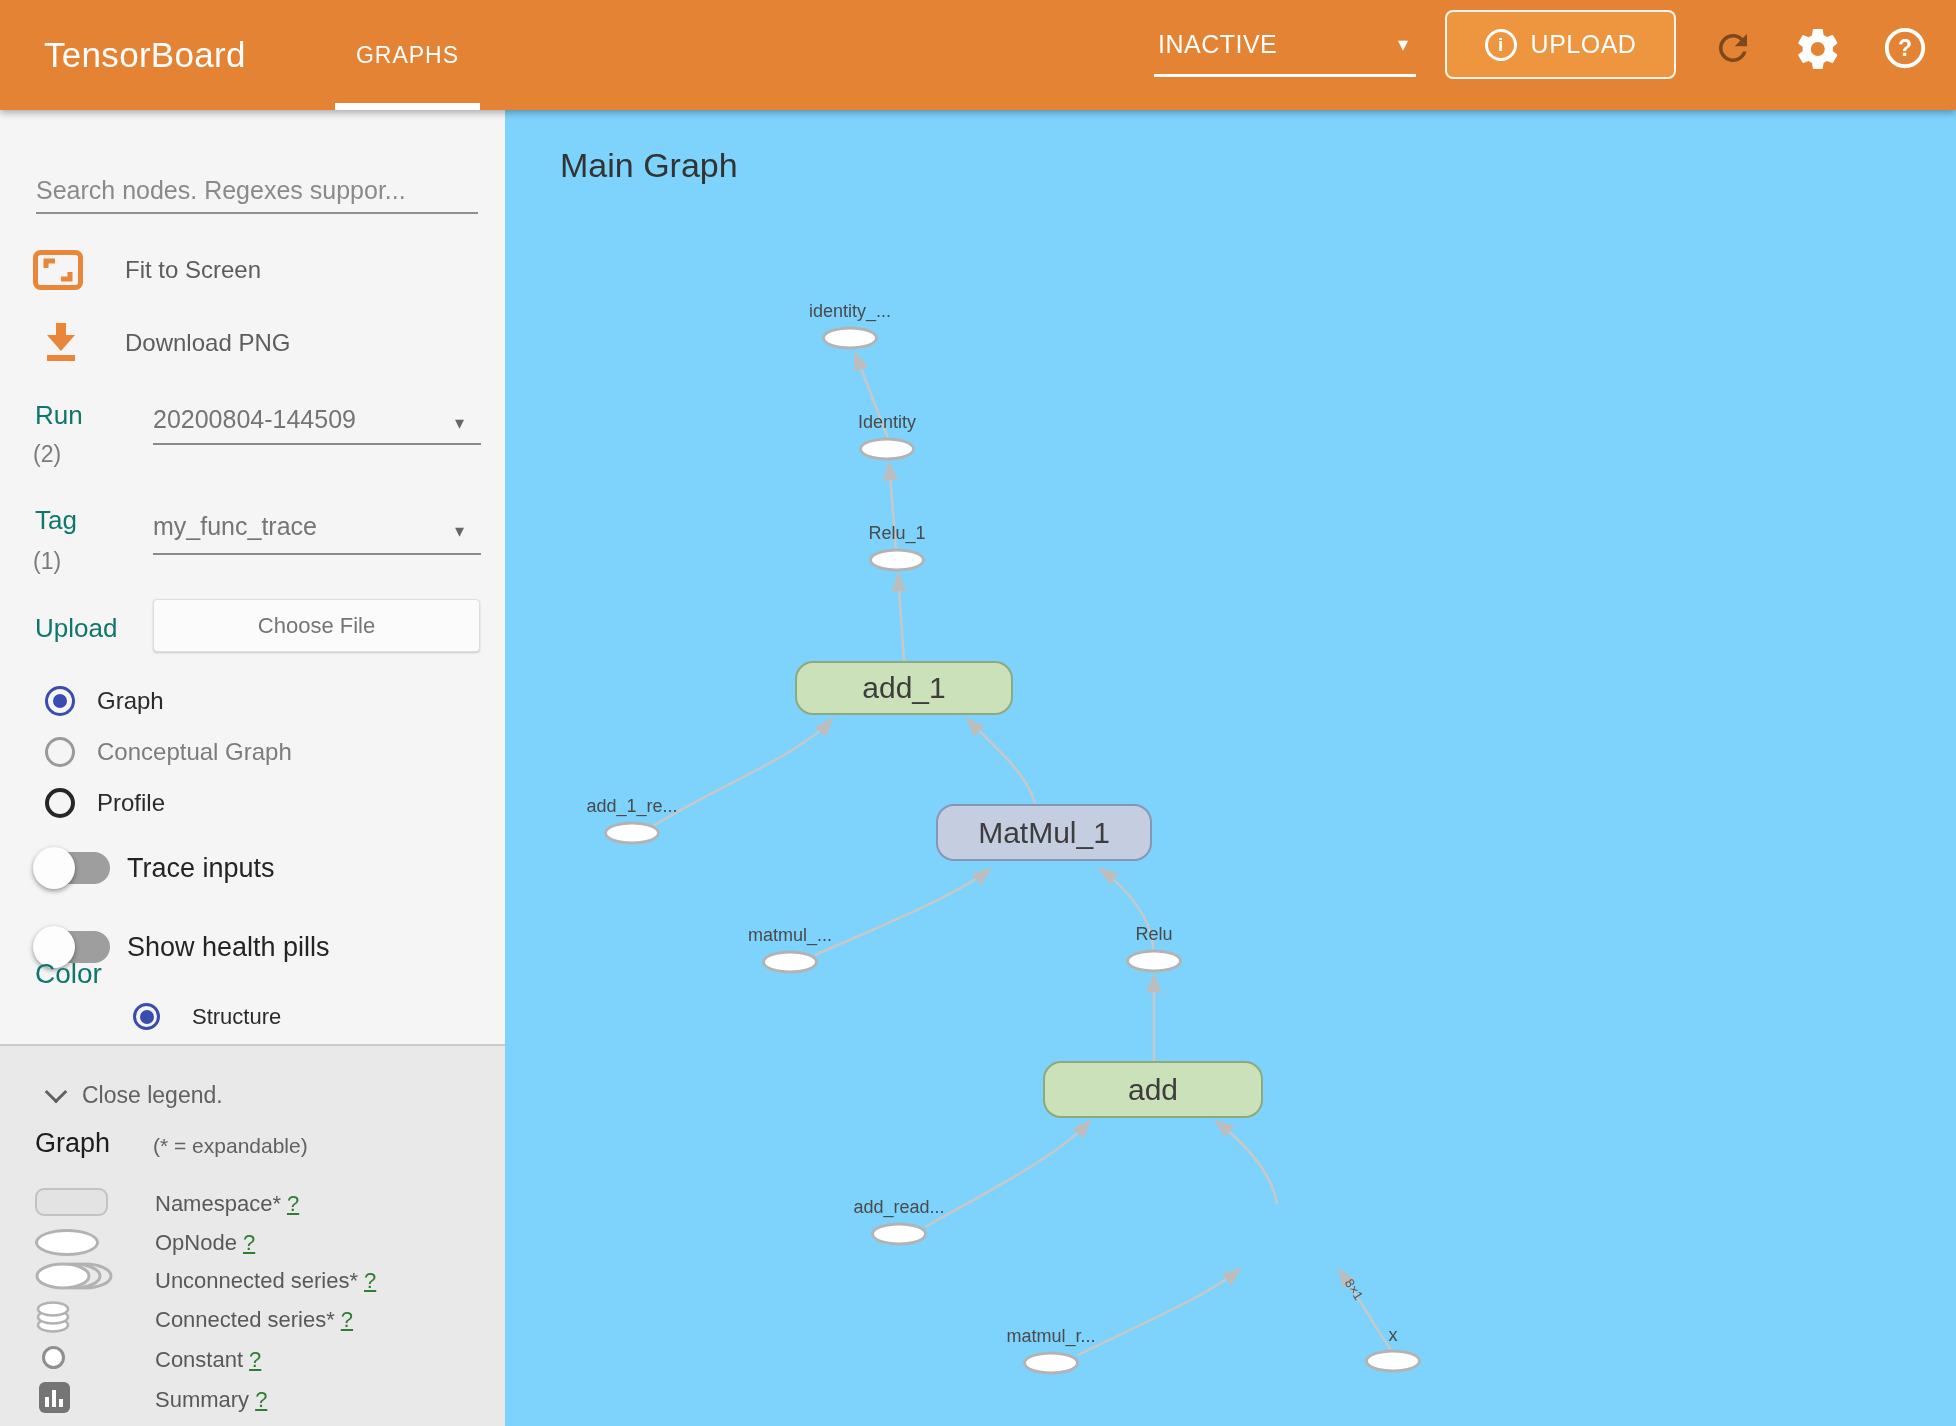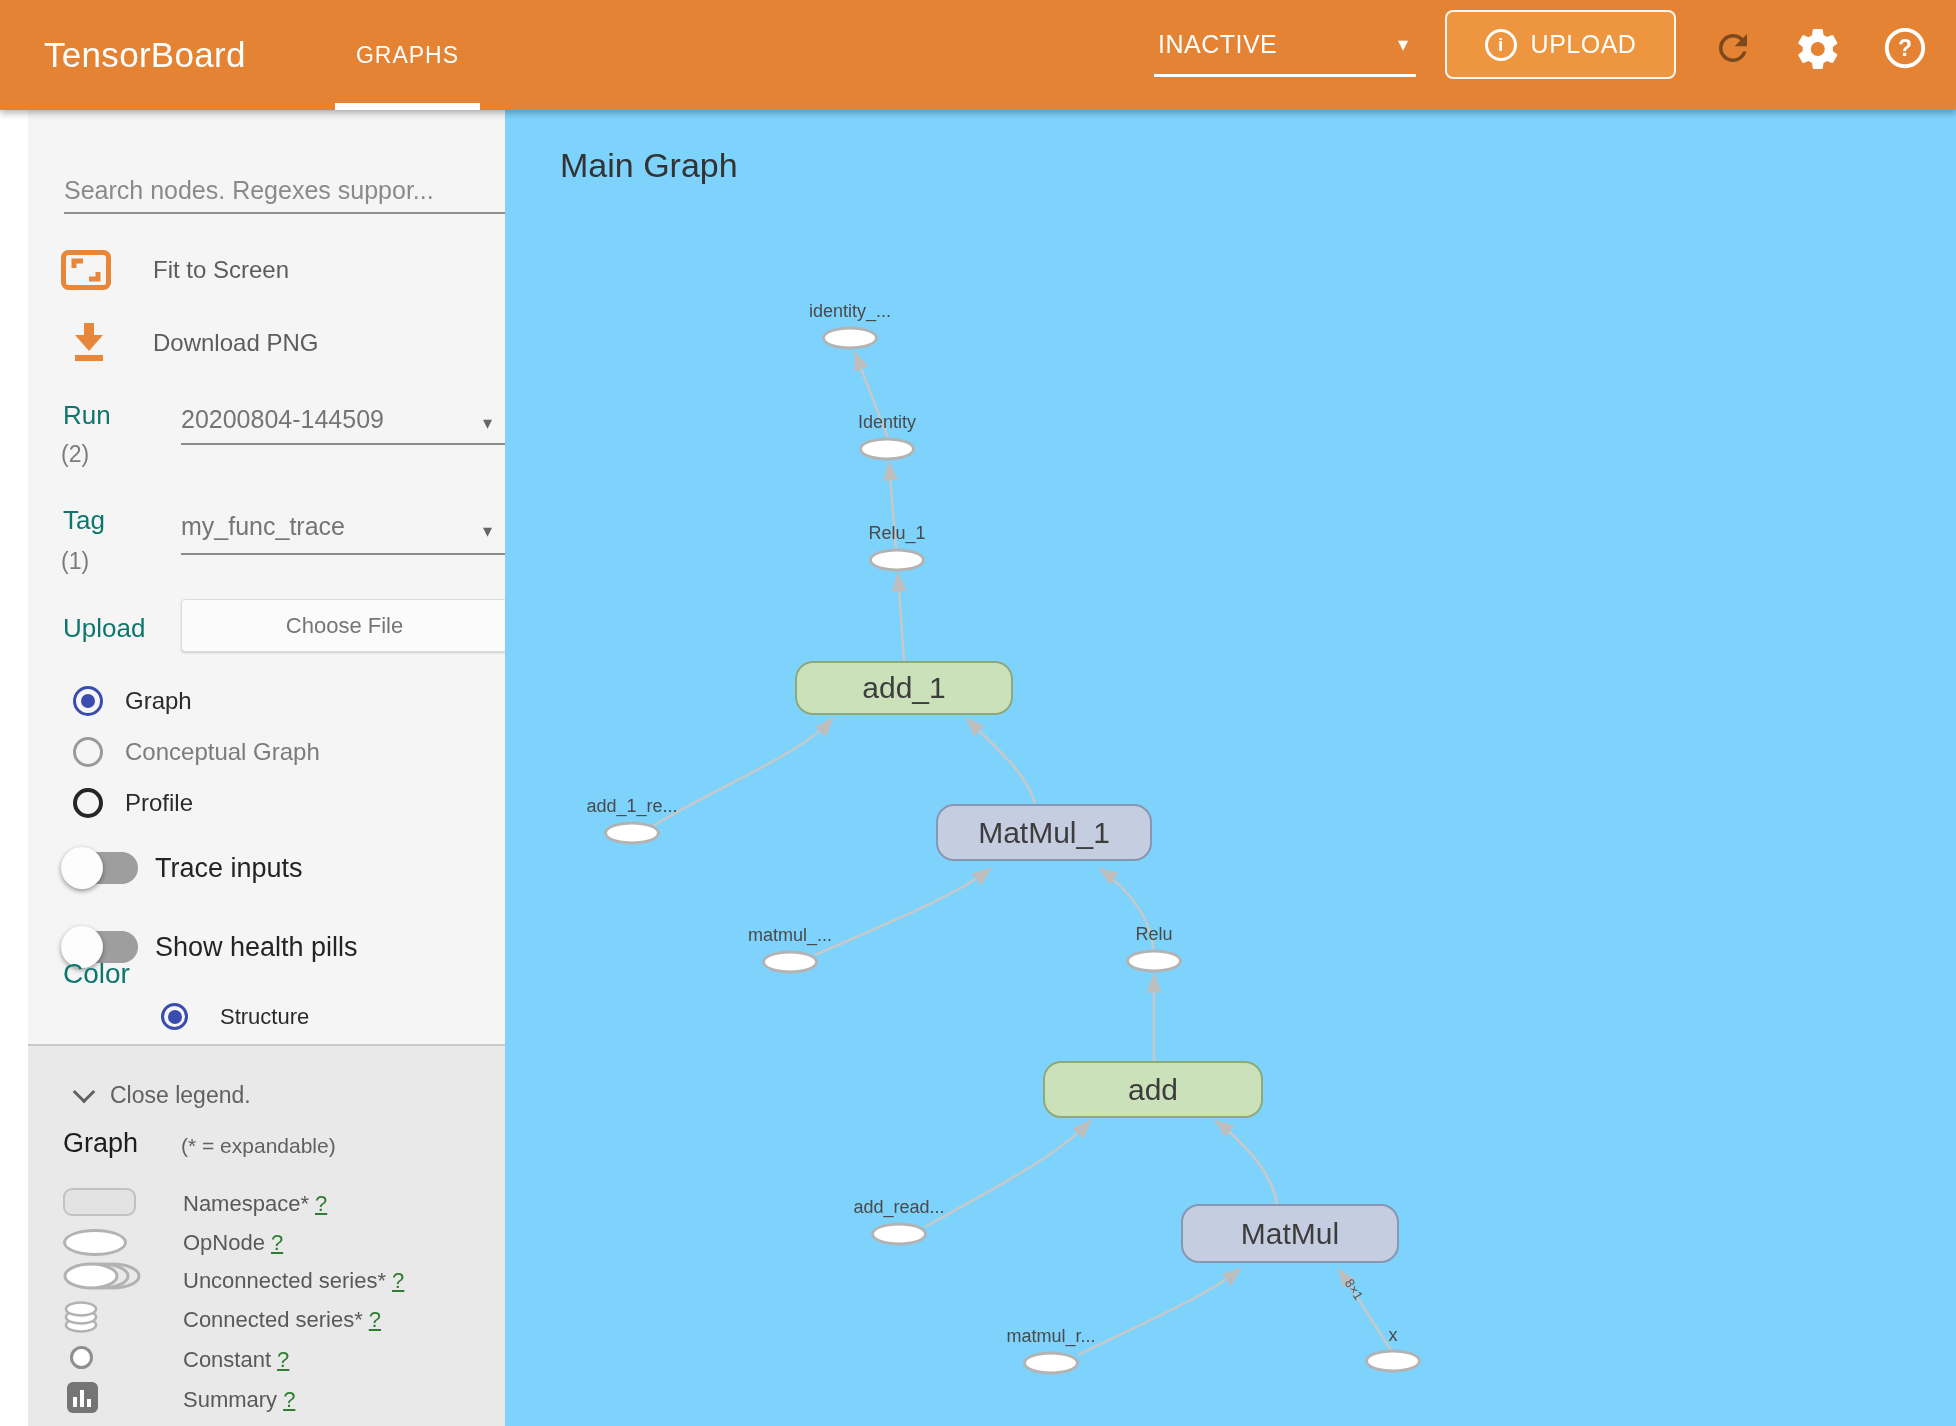--- a/index.html
+++ b/index.html
@@ -25,21 +25,21 @@
   .upload-btn { position:absolute; left:1445px; top:10px; width:231px; height:69px;
     background:#ee9540; border:2px solid rgba(255,255,255,0.9); border-radius:8px;
     display:flex; align-items:center; justify-content:center; gap:14px; cursor:pointer; }
   .info-circle { width:32px; height:32px; border:3px solid #fff; border-radius:50%;
     color:#fff; font-size:19px; font-weight:bold; display:flex; align-items:center;
     justify-content:center; font-style:normal; }
   .upload-label { color:#fff; font-size:25px; font-weight:500; letter-spacing:.5px; }
   .hdr-icon { position:absolute; cursor:pointer; }
 
   
-  .sidebar { position:absolute; left:0; top:110px; width:505px; height:1194px; background:#f5f5f5;margin-left:28px; }
+  .sidebar { position:absolute; left:0; top:110px; width:505px; height:1194px; background:#f5f5f5; }
   .search-input { position:absolute; left:36px; top:58px; width:442px; height:46px;
     background:transparent; border:none; border-bottom:2px solid #8f8f8f; outline:none;
     font-size:25px; color:#444; font-family:inherit; }
   .search-input::placeholder { color:#8a8a8a; opacity:1; }
   .side-action-label { position:absolute; left:125px; font-size:24px; color:#5d5d5d; cursor:pointer; }
   .field-label { position:absolute; left:35px; font-size:26px; color:#0f766e; }
   .field-count { position:absolute; left:33px; font-size:23px; color:#7b7b7b; }
   .field-value { position:absolute; left:153px; font-size:25px; color:#757575; cursor:pointer; white-space:nowrap; }
   .field-underline { position:absolute; left:153px; width:328px; height:2px; background:#8b8b8b; }
   .dd-caret { position:absolute; left:455px; font-size:18px; color:#666; cursor:pointer; }
@@ -269,21 +269,20 @@
     <div class="gnode-ellipse" style="left:285px;top:852px"></div>
 
     <div class="g-label" style="left:649px;top:835px">Relu</div>
     <div class="gnode-ellipse" style="left:649px;top:851px"></div>
 
     <div class="gnode-op green" style="left:538px;top:951px;width:220px;height:57px">add</div>
 
     <div class="g-label" style="left:394px;top:1108px">add_read...</div>
     <div class="gnode-ellipse" style="left:394px;top:1124px"></div>
 
-    <div class="gnode-op blue" style="left:676px;top:1094px;width:218px;height:59px">MatMul</div>
 
     <div class="g-label" style="left:546px;top:1237px">matmul_r...</div>
     <div class="gnode-ellipse" style="left:546px;top:1253px"></div>
 
     <div class="g-label" style="left:888px;top:1236px">x</div>
     <div class="gnode-ellipse" style="left:888px;top:1251px"></div>
 
     <div class="edge-shape-label" style="left:838px;top:1172px">8×1</div>
   </div>
 </div>

